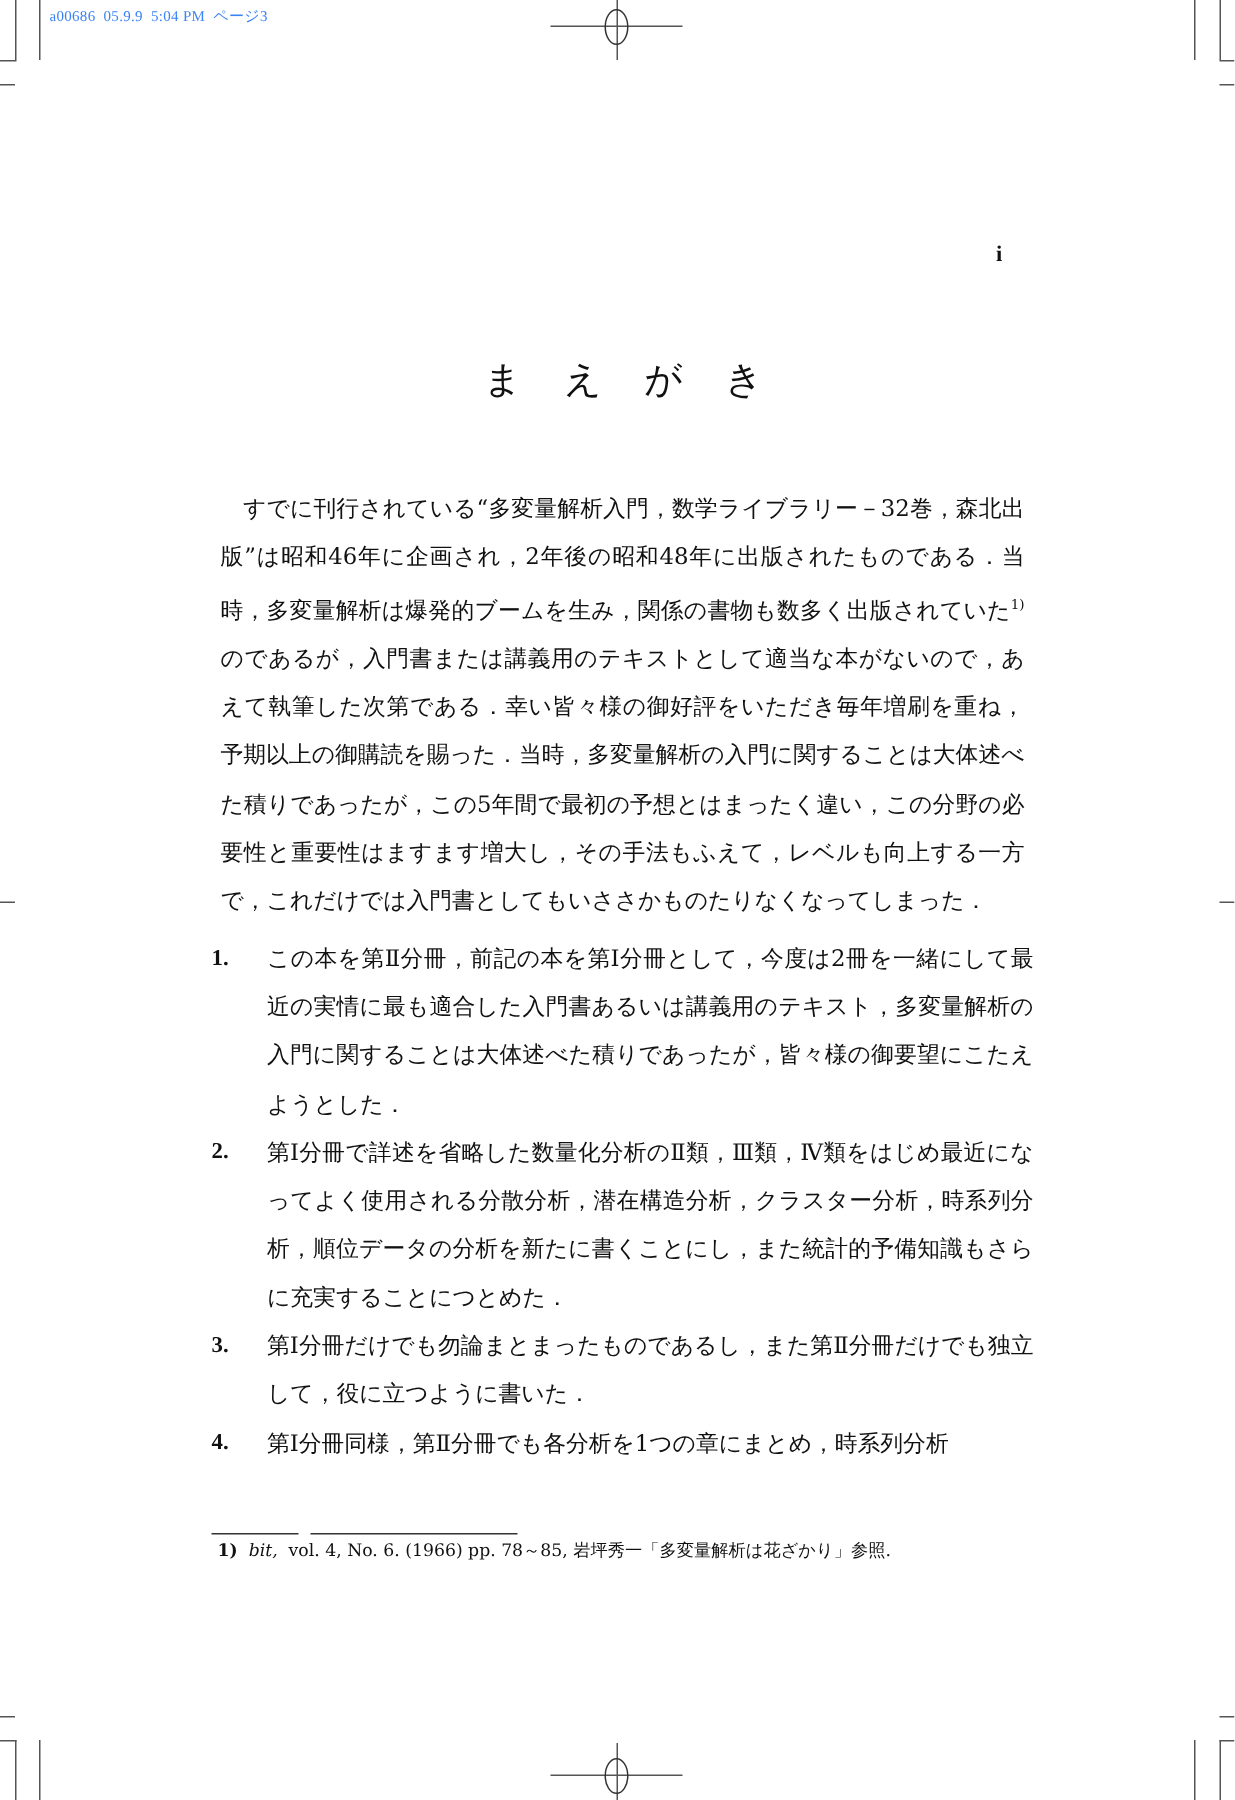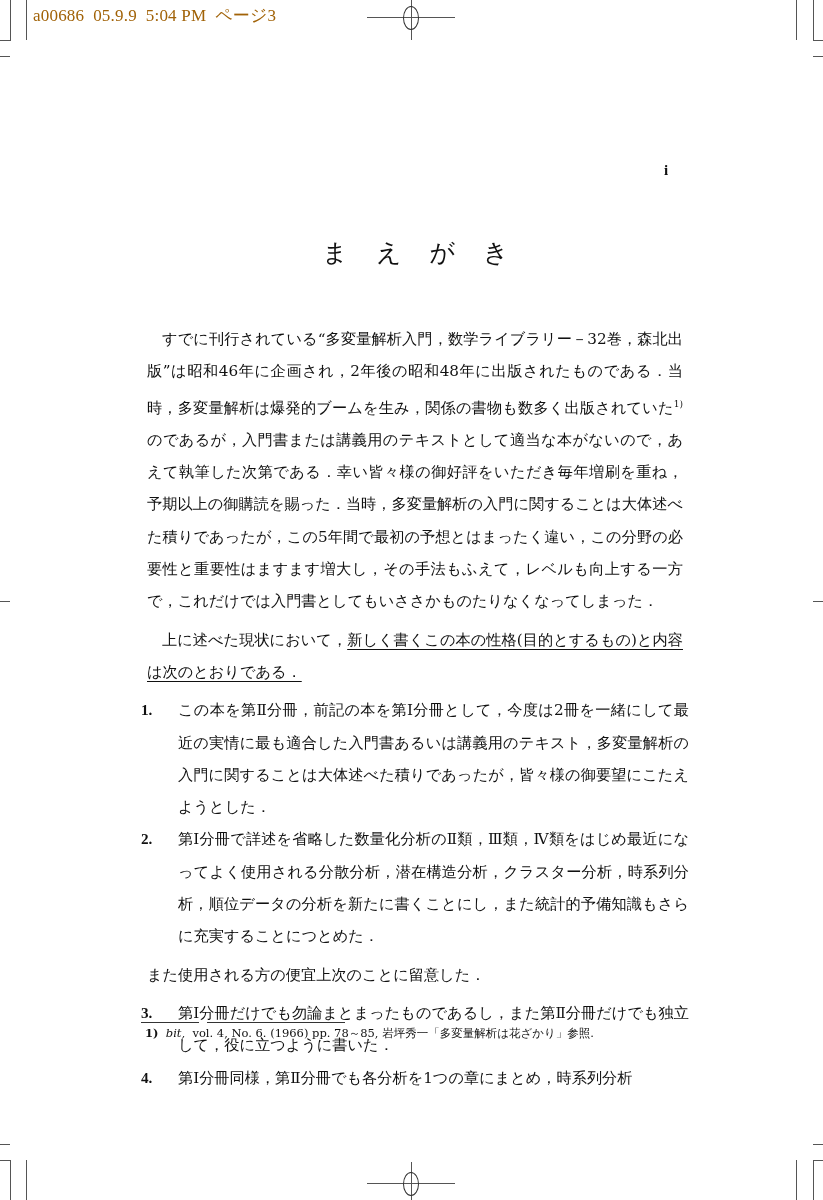--- a/index.html
+++ b/index.html
@@ -8,22 +8,22 @@
     color: #111; font-family: "DejaVu Serif", "Liberation Serif", serif;
   }
   .mark { position: absolute; background: #555; }
   .v { width: 1px; }
   .h { height: 1px; }
   .reg {
     position: absolute; width: 14px; height: 22px; border: 1px solid #333;
     border-radius: 50%;
   }
   .slug {
-    position: absolute; left: 33px; top: 4px; font-size: 17px;
-    font-family: "Liberation Serif", serif; color: #a16207; letter-spacing: 0.2px;
+    position: absolute; left: 33px; top: 4px; font-size: 10px;
+    font-family: "Liberation Serif", serif; color: #3b82f6; letter-spacing: 0.2px;
     white-space: nowrap;
   }
   .folio {
     position: absolute; left: 664px; top: 162px; font-size: 15px; font-weight: bold;
     font-family: "Liberation Serif", serif;
   }
   .title {
     position: absolute; left: 0; right: 0; top: 236px; text-align: center;
     font-size: 25px; letter-spacing: 28px; padding-left: 36px;
   }
@@ -91,34 +91,30 @@
 </div>
 
 <div class="folio">i</div>
 
 <div class="title">まえがき</div>
 
 <div class="body-text" style="top:317px;">
   <p class="p">
     <span>すでに刊行されている“多変量解析入門，数学ライブラリー－32巻，森北出版”は昭和46年に企画され，2年後の昭和48年に出版されたものである．当時，多変量解析は爆発的ブームを生み，関係の書物も数多く出版されていた</span><sup>1)</sup><span>のであるが，入門書または講義用のテキストとして適当な本がないので，あえて執筆した次第である．幸い皆々様の御好評をいただき毎年増刷を重ね，予期以上の御購読を賜った．当時，多変量解析の入門に関することは大体述べた積りであったが，この5年間で最初の予想とはまったく違い，この分野の必要性と重要性はますます増大し，その手法もふえて，レベルも向上する一方で，これだけでは入門書としてもいささかものたりなくなってしまった．</span>
   </p>
-  <p class="p">
-    <span>上に述べた現状において，</span><span class="u">新しく書くこの本の性格(目的とするもの)と内容は次のとおりである．</span>
-  </p>
 
   <div class="item">
     <span class="num">1.</span>
     <span class="txt">この本を第Ⅱ分冊，前記の本を第Ⅰ分冊として，今度は2冊を一緒にして最近の実情に最も適合した入門書あるいは講義用のテキスト，多変量解析の入門に関することは大体述べた積りであったが，皆々様の御要望にこたえようとした．</span>
   </div>
   <div class="item">
     <span class="num">2.</span>
     <span class="txt">第Ⅰ分冊で詳述を省略した数量化分析のⅡ類，Ⅲ類，Ⅳ類をはじめ最近になってよく使用される分散分析，潜在構造分析，クラスター分析，時系列分析，順位データの分析を新たに書くことにし，また統計的予備知識もさらに充実することにつとめた．</span>
   </div>
 
-  <p class="p noindent" style="padding-left:0;">また使用される方の便宜上次のことに留意した．</p>
 
   <div class="item">
     <span class="num">3.</span>
     <span class="txt">第Ⅰ分冊だけでも勿論まとまったものであるし，また第Ⅱ分冊だけでも独立して，役に立つように書いた．</span>
   </div>
   <div class="item">
     <span class="num">4.</span>
     <span class="txt">第Ⅰ分冊同様，第Ⅱ分冊でも各分析を1つの章にまとめ，時系列分析</span>
   </div>
 </div>

